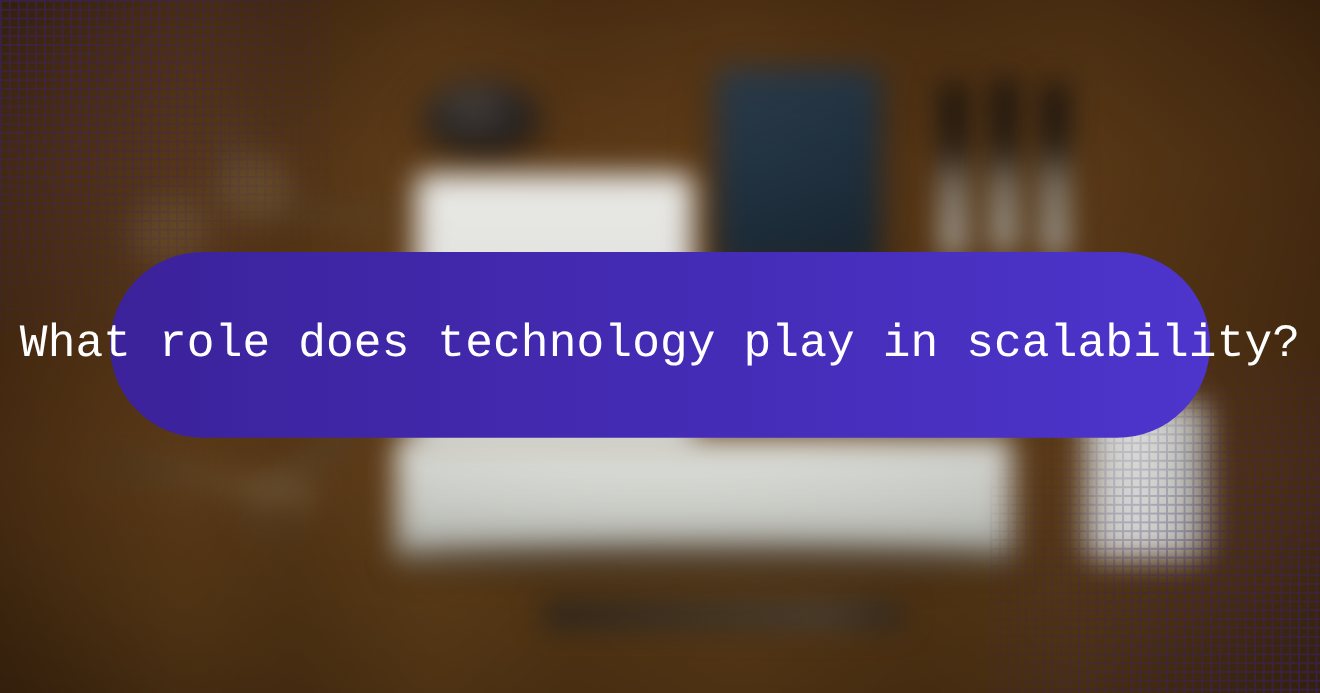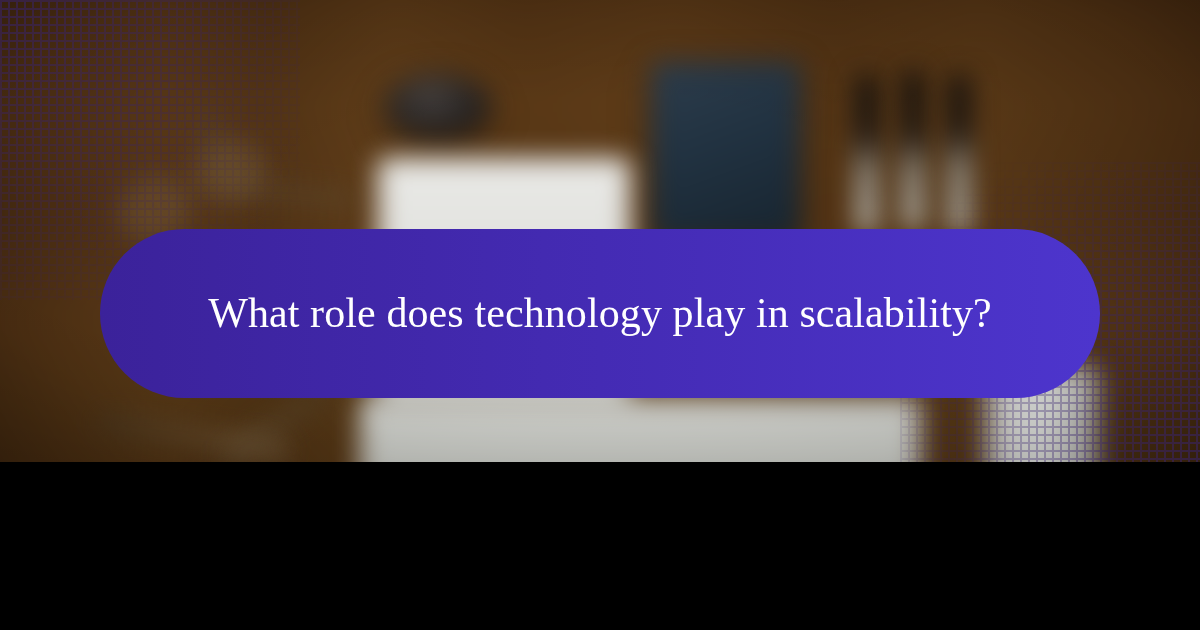--- a/index.html
+++ b/index.html
@@ -3,23 +3,23 @@
 <meta charset="utf-8">
 <style>
   html, body {
     margin: 0;
     padding: 0;
     background: #000;
   }
   .stage {
     position: relative;
     width: 1200px;
-    height: 462px;
+    height: 630px;
     overflow: hidden;
-    font-family: Liberation Serif, serif;
+    font-family: Liberation Mono, monospace;
   }
 
   
   .photo {
     position: absolute;
     inset: 0;
     background-color: #8f7048;
     overflow: hidden;
   }
   

